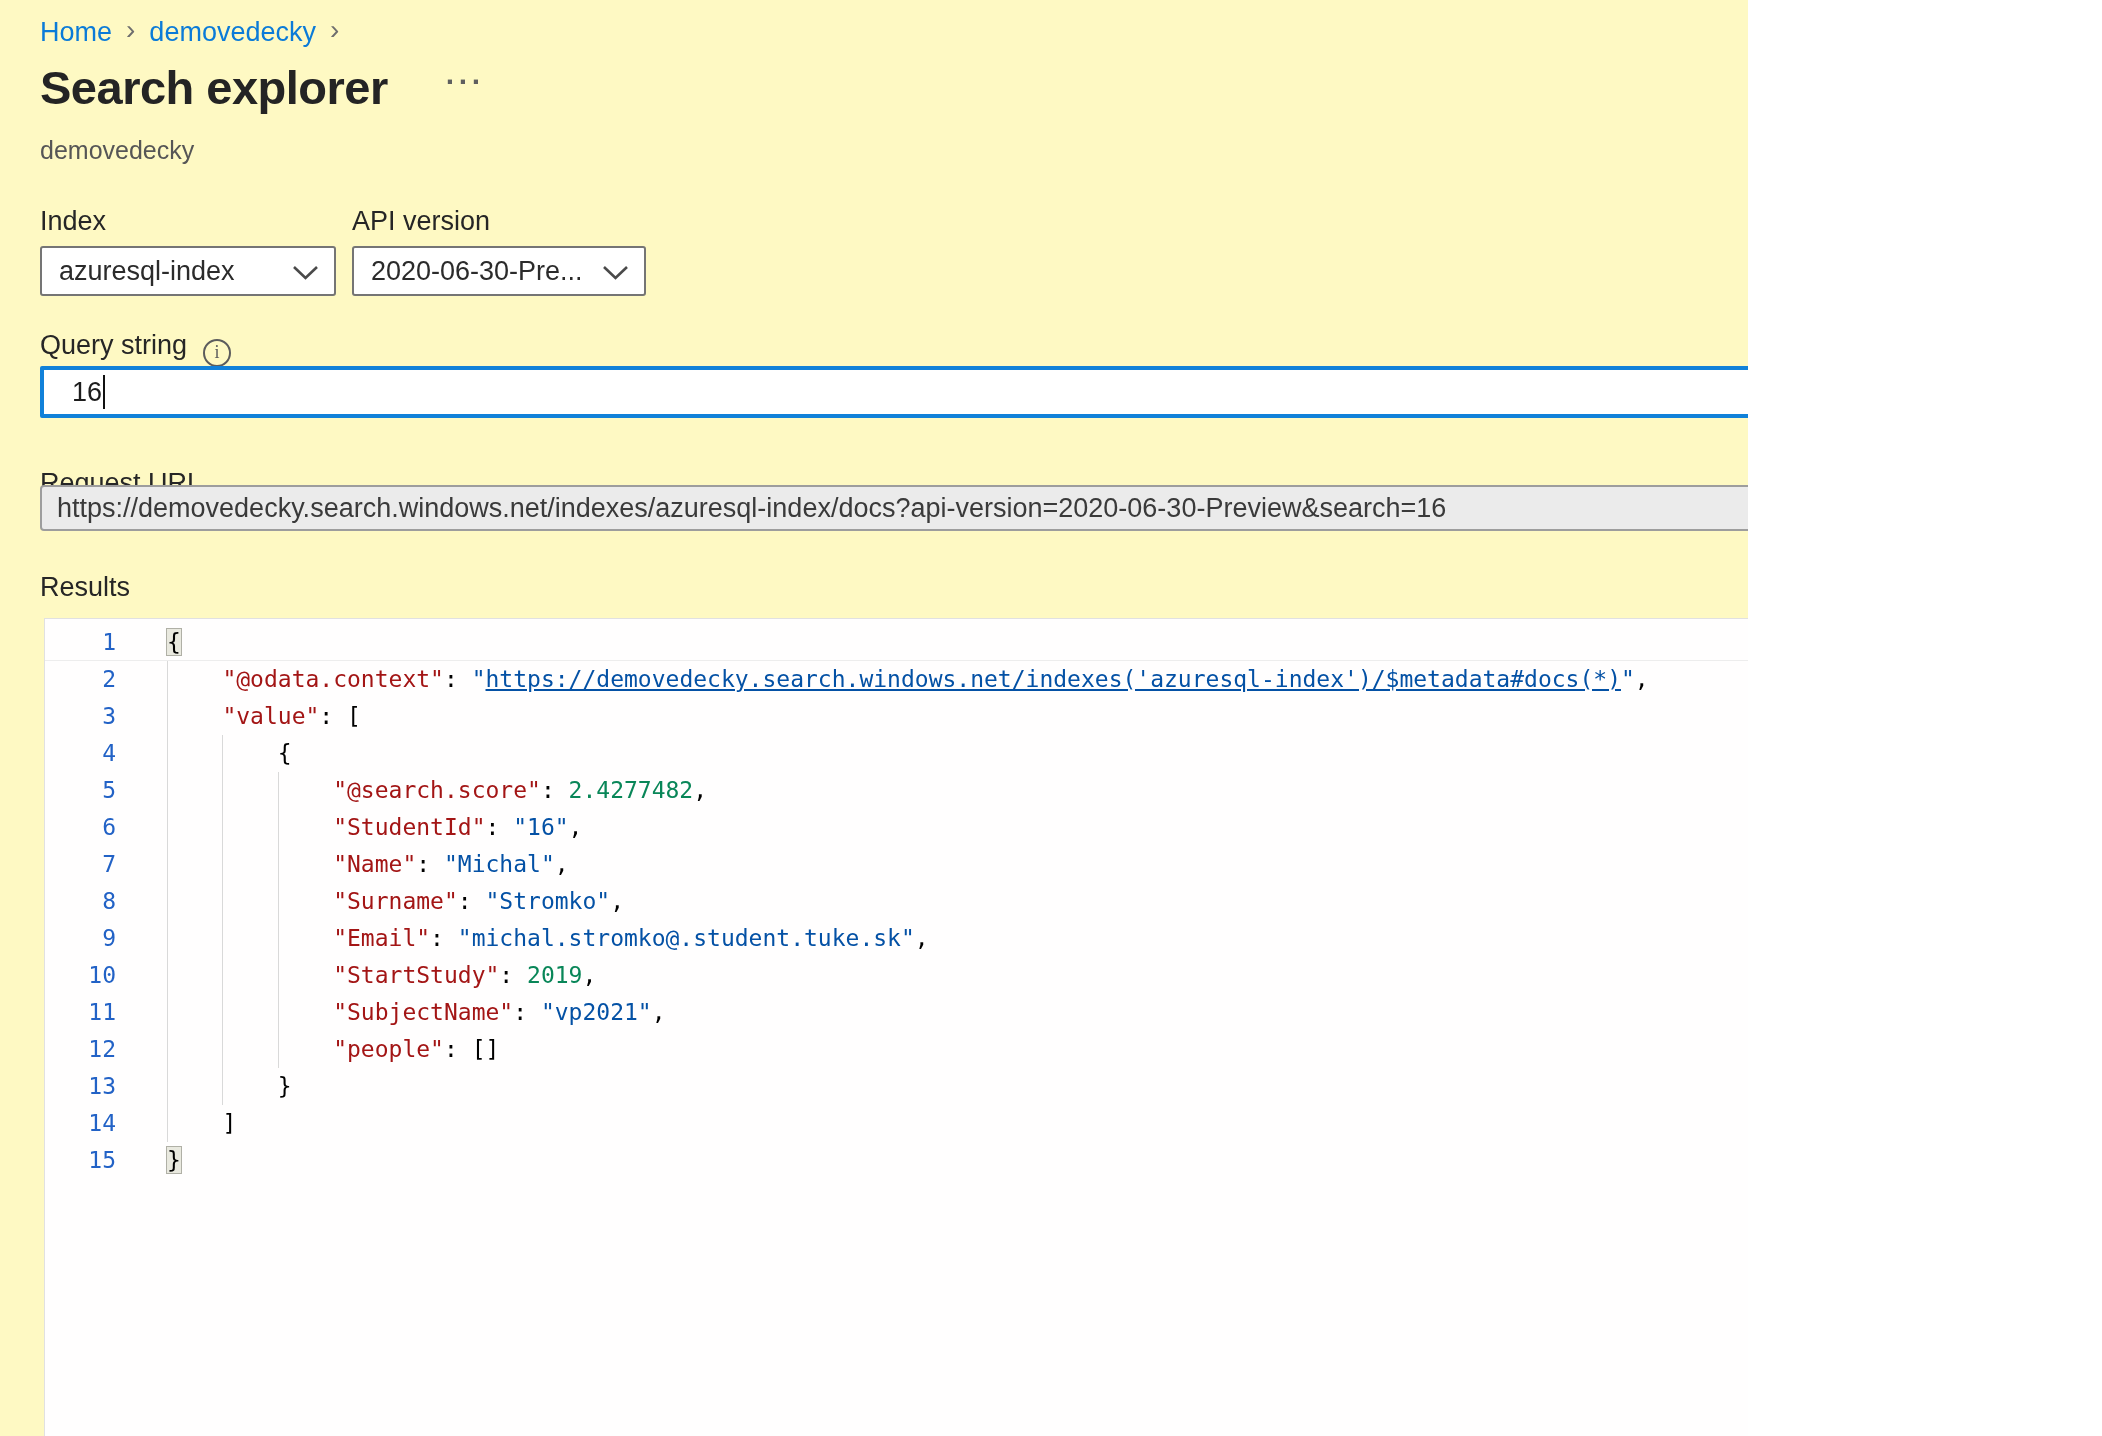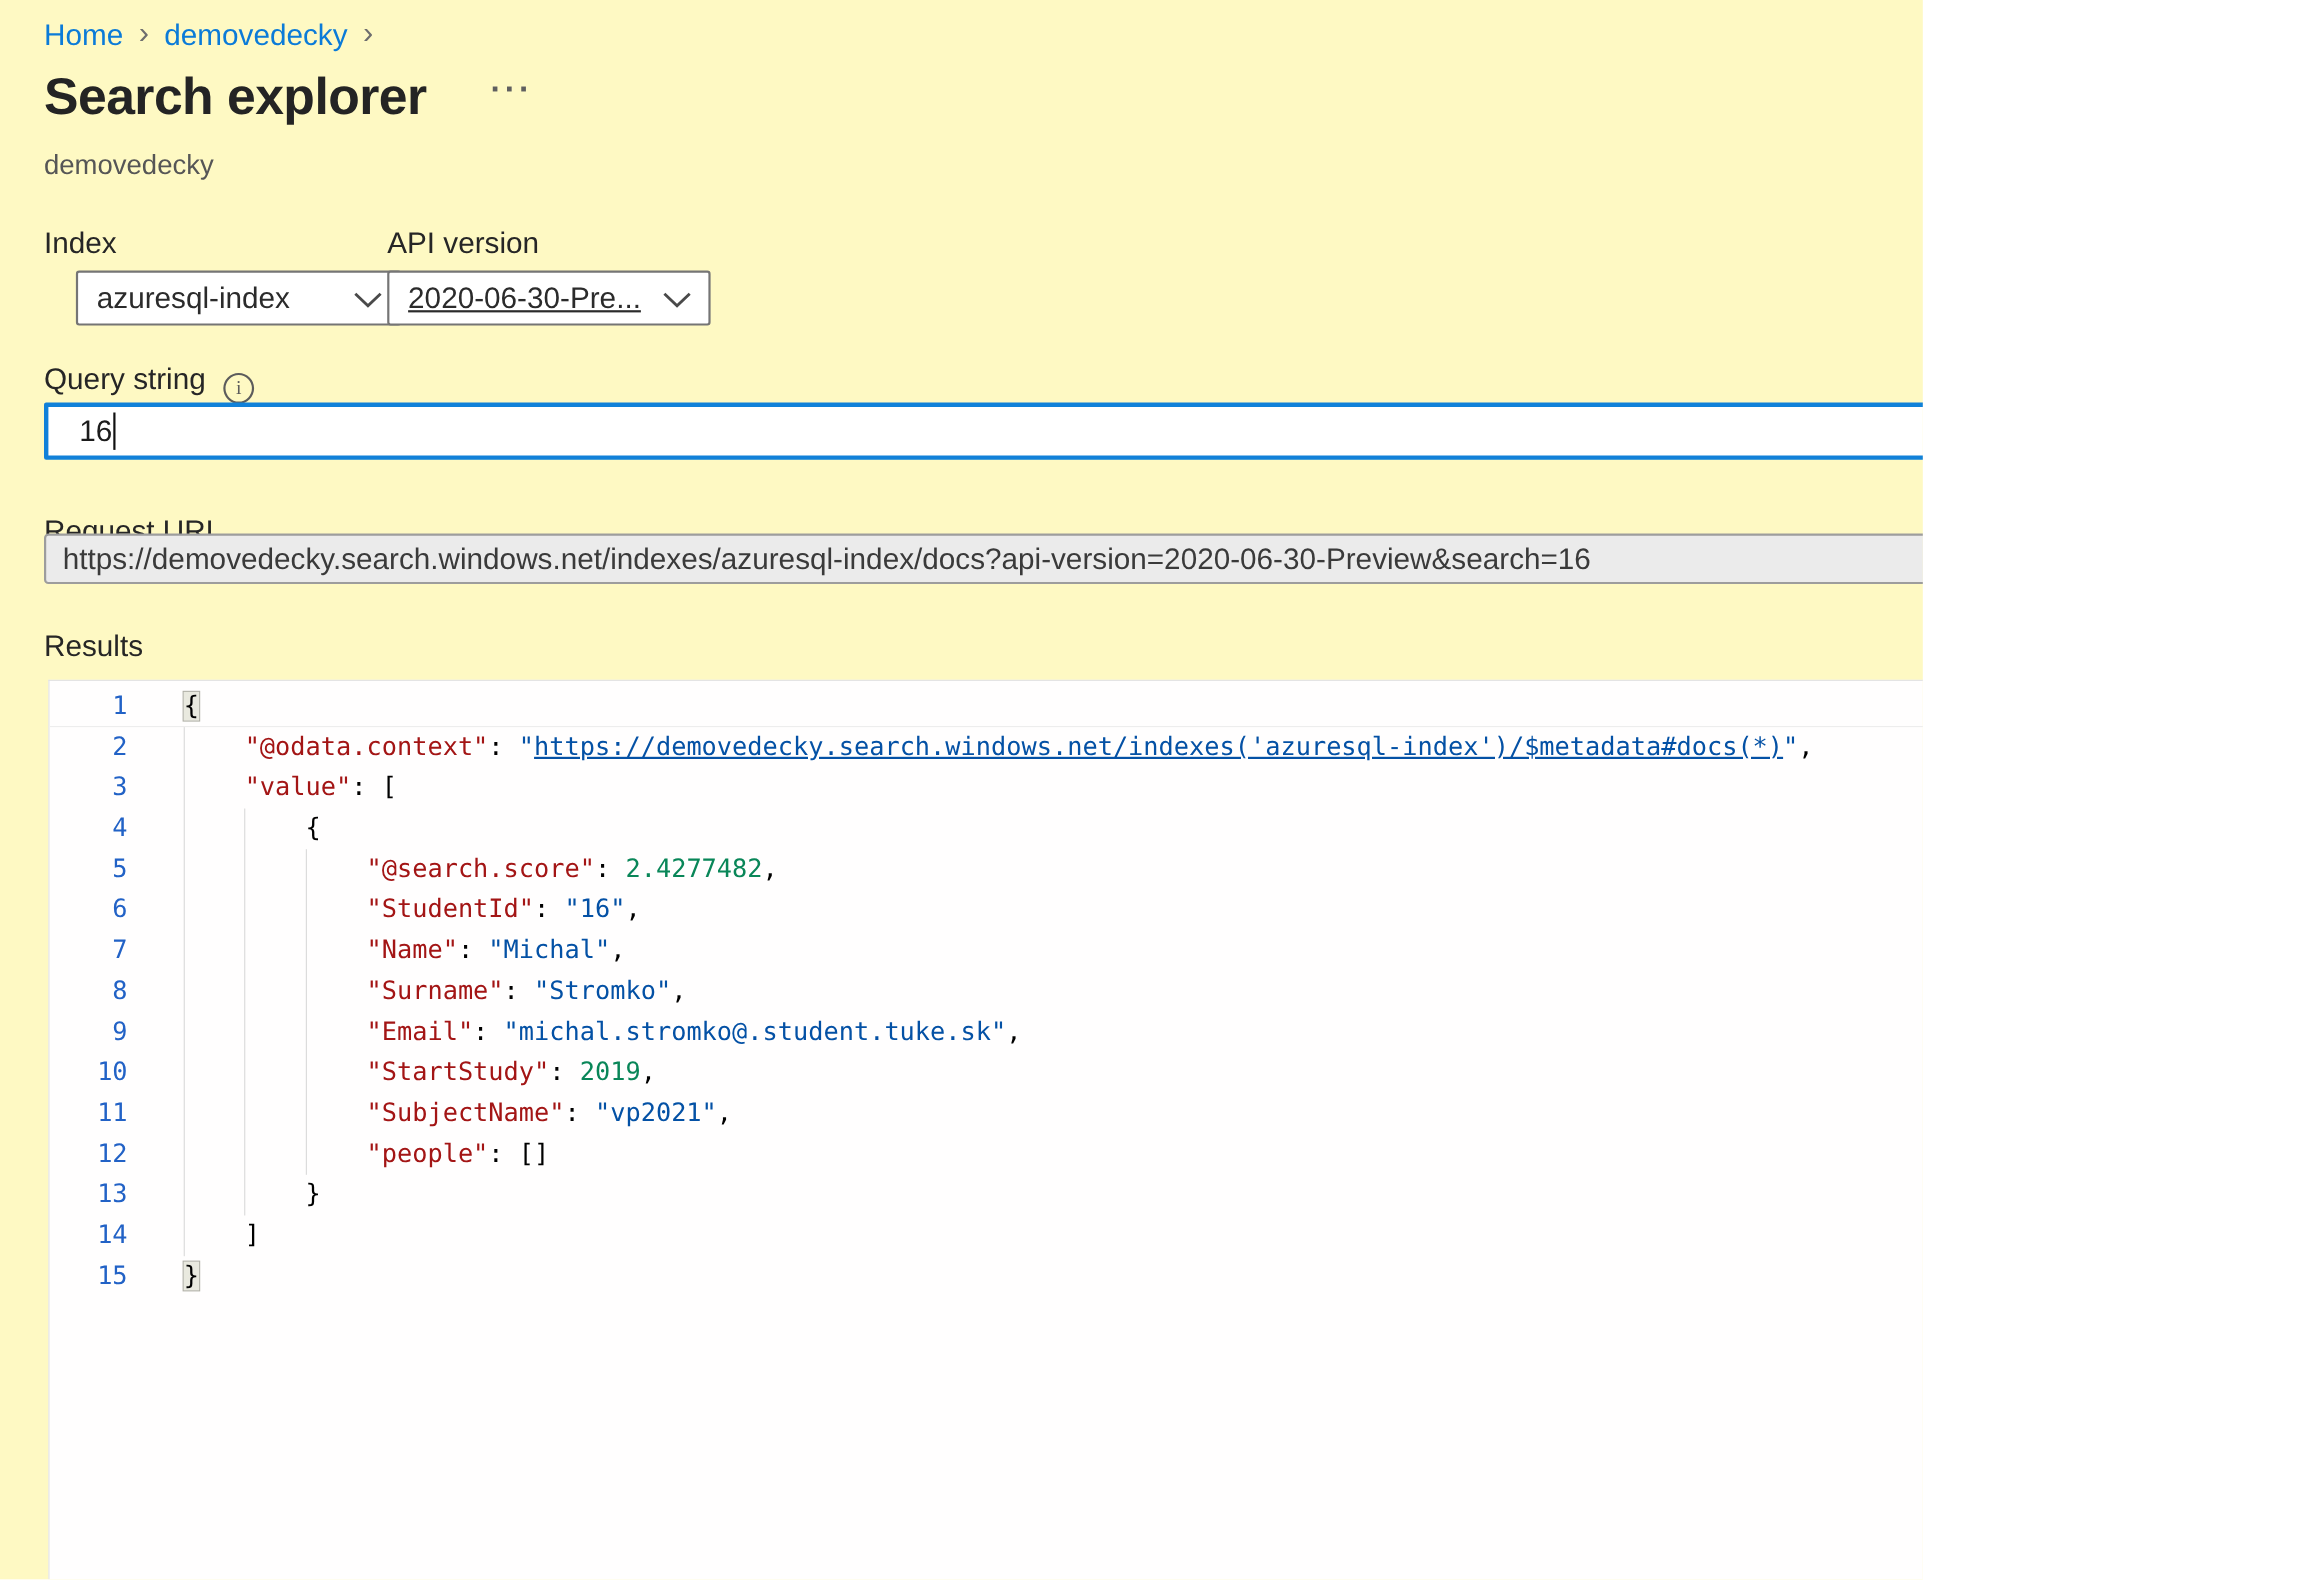--- a/index.html
+++ b/index.html
@@ -68,28 +68,28 @@
 
   <div class="title-row">
     <h1 class="title">Search explorer</h1>
     <span class="more-btn">···</span>
   </div>
   <div class="subtitle">demovedecky</div>
 
   <div class="flabel" style="left:40px; top:206px;">Index</div>
   <div class="flabel" style="left:352px; top:206px;">API version</div>
 
-  <div class="dropdown" style="left:40px; width:296px;margin-left:29px;">
+  <div class="dropdown" style="left:40px; width:296px;">
     <span class="val">azuresql-index</span>
     <svg class="dd-chev" width="27" height="16" viewBox="0 0 27 16">
         <path d="M2 2 L13.5 13 L25 2" stroke="#4a4a4a" stroke-width="2.6" fill="none"></path>
       </svg>
   </div>
   <div class="dropdown" style="left:352px; width:294px;">
-    <span class="val" style="max-width:230px;text-decoration:underline;">2020-06-30-Pre...</span>
+    <span class="val" style="max-width:230px;">2020-06-30-Pre...</span>
     <svg class="dd-chev" width="27" height="16" viewBox="0 0 27 16">
         <path d="M2 2 L13.5 13 L25 2" stroke="#4a4a4a" stroke-width="2.6" fill="none"></path>
       </svg>
   </div>
 
   <div class="flabel" style="left:40px; top:330px;">
     <span>Query string</span><span class="info-icon">i</span>
   </div>
 
   <div class="qinput" role="textbox">

